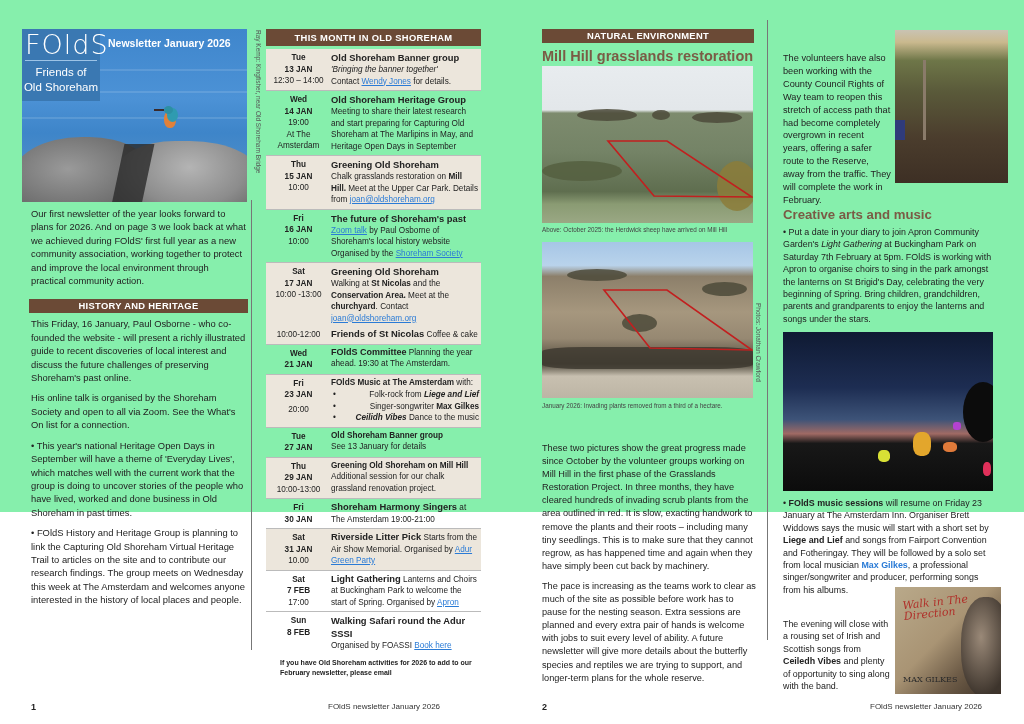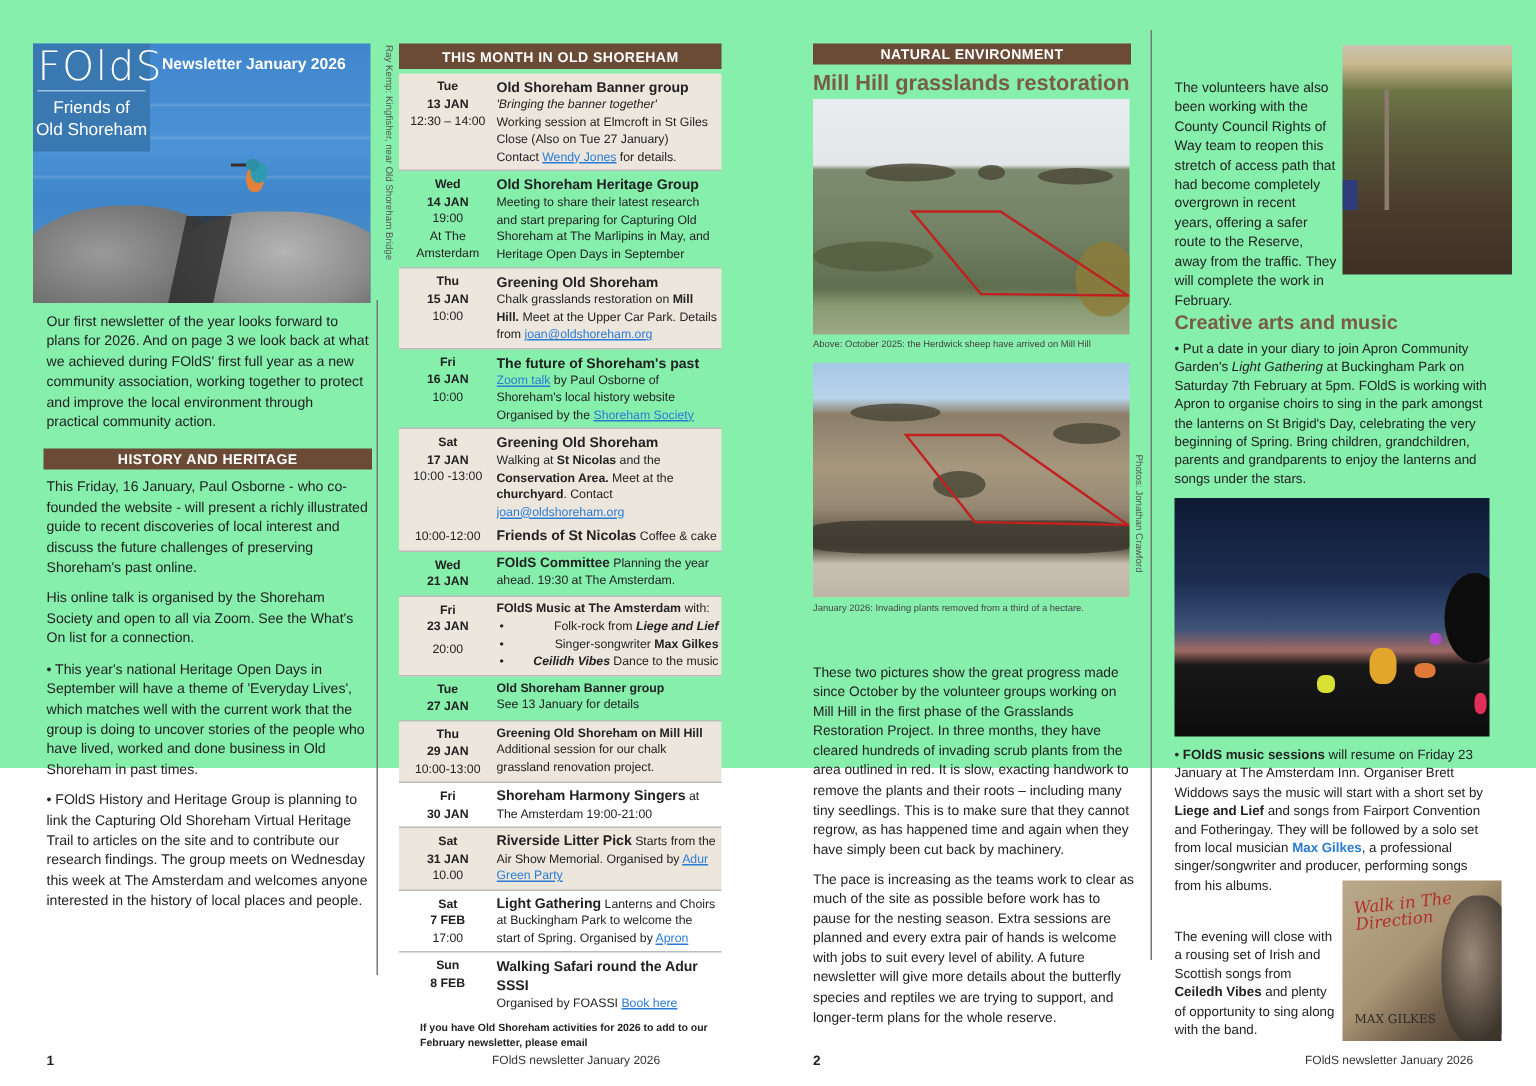--- a/index.html
+++ b/index.html
@@ -111,21 +111,20 @@
 
     <div class="ev shaded">
       <div class="when">
           <div class="dow">Tue</div>
           <div class="date">13 JAN</div>
           <div>12:30 – 14:00</div>
         </div>
       <div class="what">
         <div class="t">Old Shoreham Banner group</div>
         <div><i>'Bringing the banner together'</i></div>
-        <div>Working session at Elmcroft in St Giles Close (Also on Tue 27 January)</div>
         <div><span>Contact </span><a class="link">Wendy Jones</a><span> for details.</span></div>
       </div>
     </div>
 
     <div class="ev">
       <div class="when">
           <div class="dow">Wed</div>
           <div class="date">14 JAN</div>
           <div>19:00</div>
           <div>At The Amsterdam</div>

